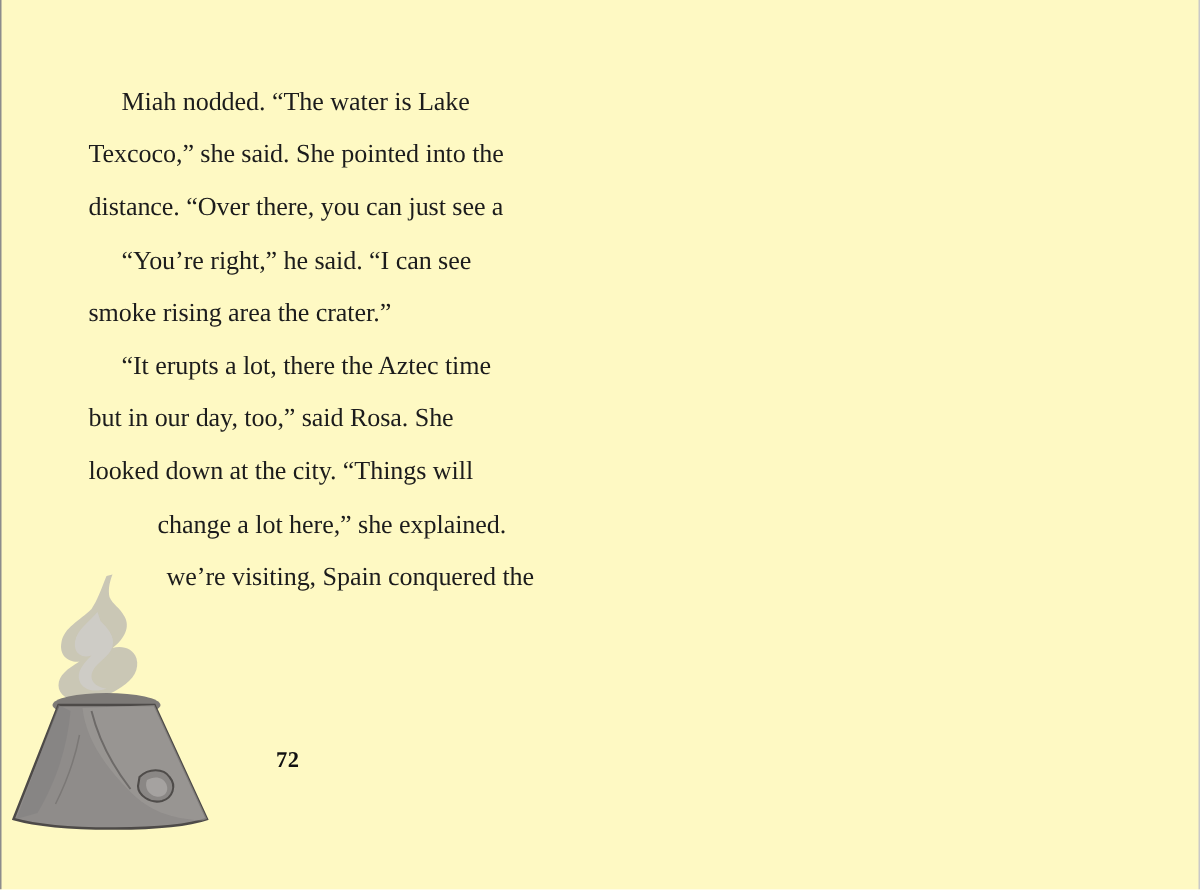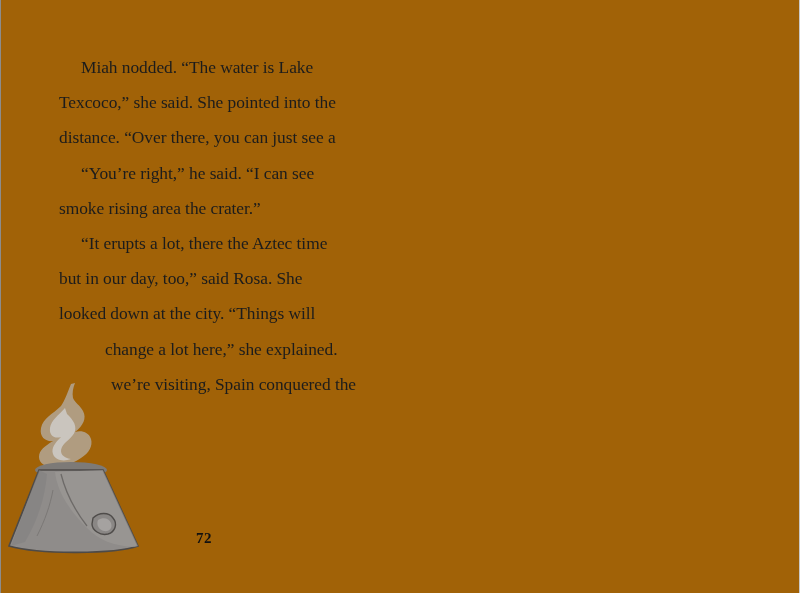--- a/index.html
+++ b/index.html
@@ -5,21 +5,21 @@
   * { box-sizing: border-box; }
   html, body {
     margin: 0; padding: 0;
     width: 800px; height: 593px;
     background: #ffffff;
     font-family: "Liberation Serif", "DejaVu Serif", serif;
   }
   #spread {
     position: relative;
     width: 800px; height: 593px;
-    background: #a16207;
+    background: #fef9c3;
     border-left: 1px solid #8c8c8c;
     border-right: 1px solid #c9c9c9;
     overflow: hidden;
   }
 
   .page {
     position: absolute;
     top: 0;
     height: 593px;
   }
@@ -38,23 +38,23 @@
   #left-col  { left: 58px;  width: 290px; }
 
   .para { margin: 0; }
   .para .ln { display: block; white-space: pre; }
   .ind1 { padding-left: 22px; }
   .ind3 { padding-left: 46px; }
   .ind4 { padding-left: 52px; }
 
   .folio {
     position: absolute;
-    top: 530px;
+    top: 499px;
     width: 40px;
-    text-align: center;
+    text-align: left;
     font-size: 15px;
     color: #111;
     font-weight: 600;
     letter-spacing: 0.4px;
   }
   #folio-left  { left: 183px; }
 
   .art { position: absolute; pointer-events: none; }
   #volcano-art { left: -6px; top: 378px; width: 160px; height: 176px; }
 </style>

